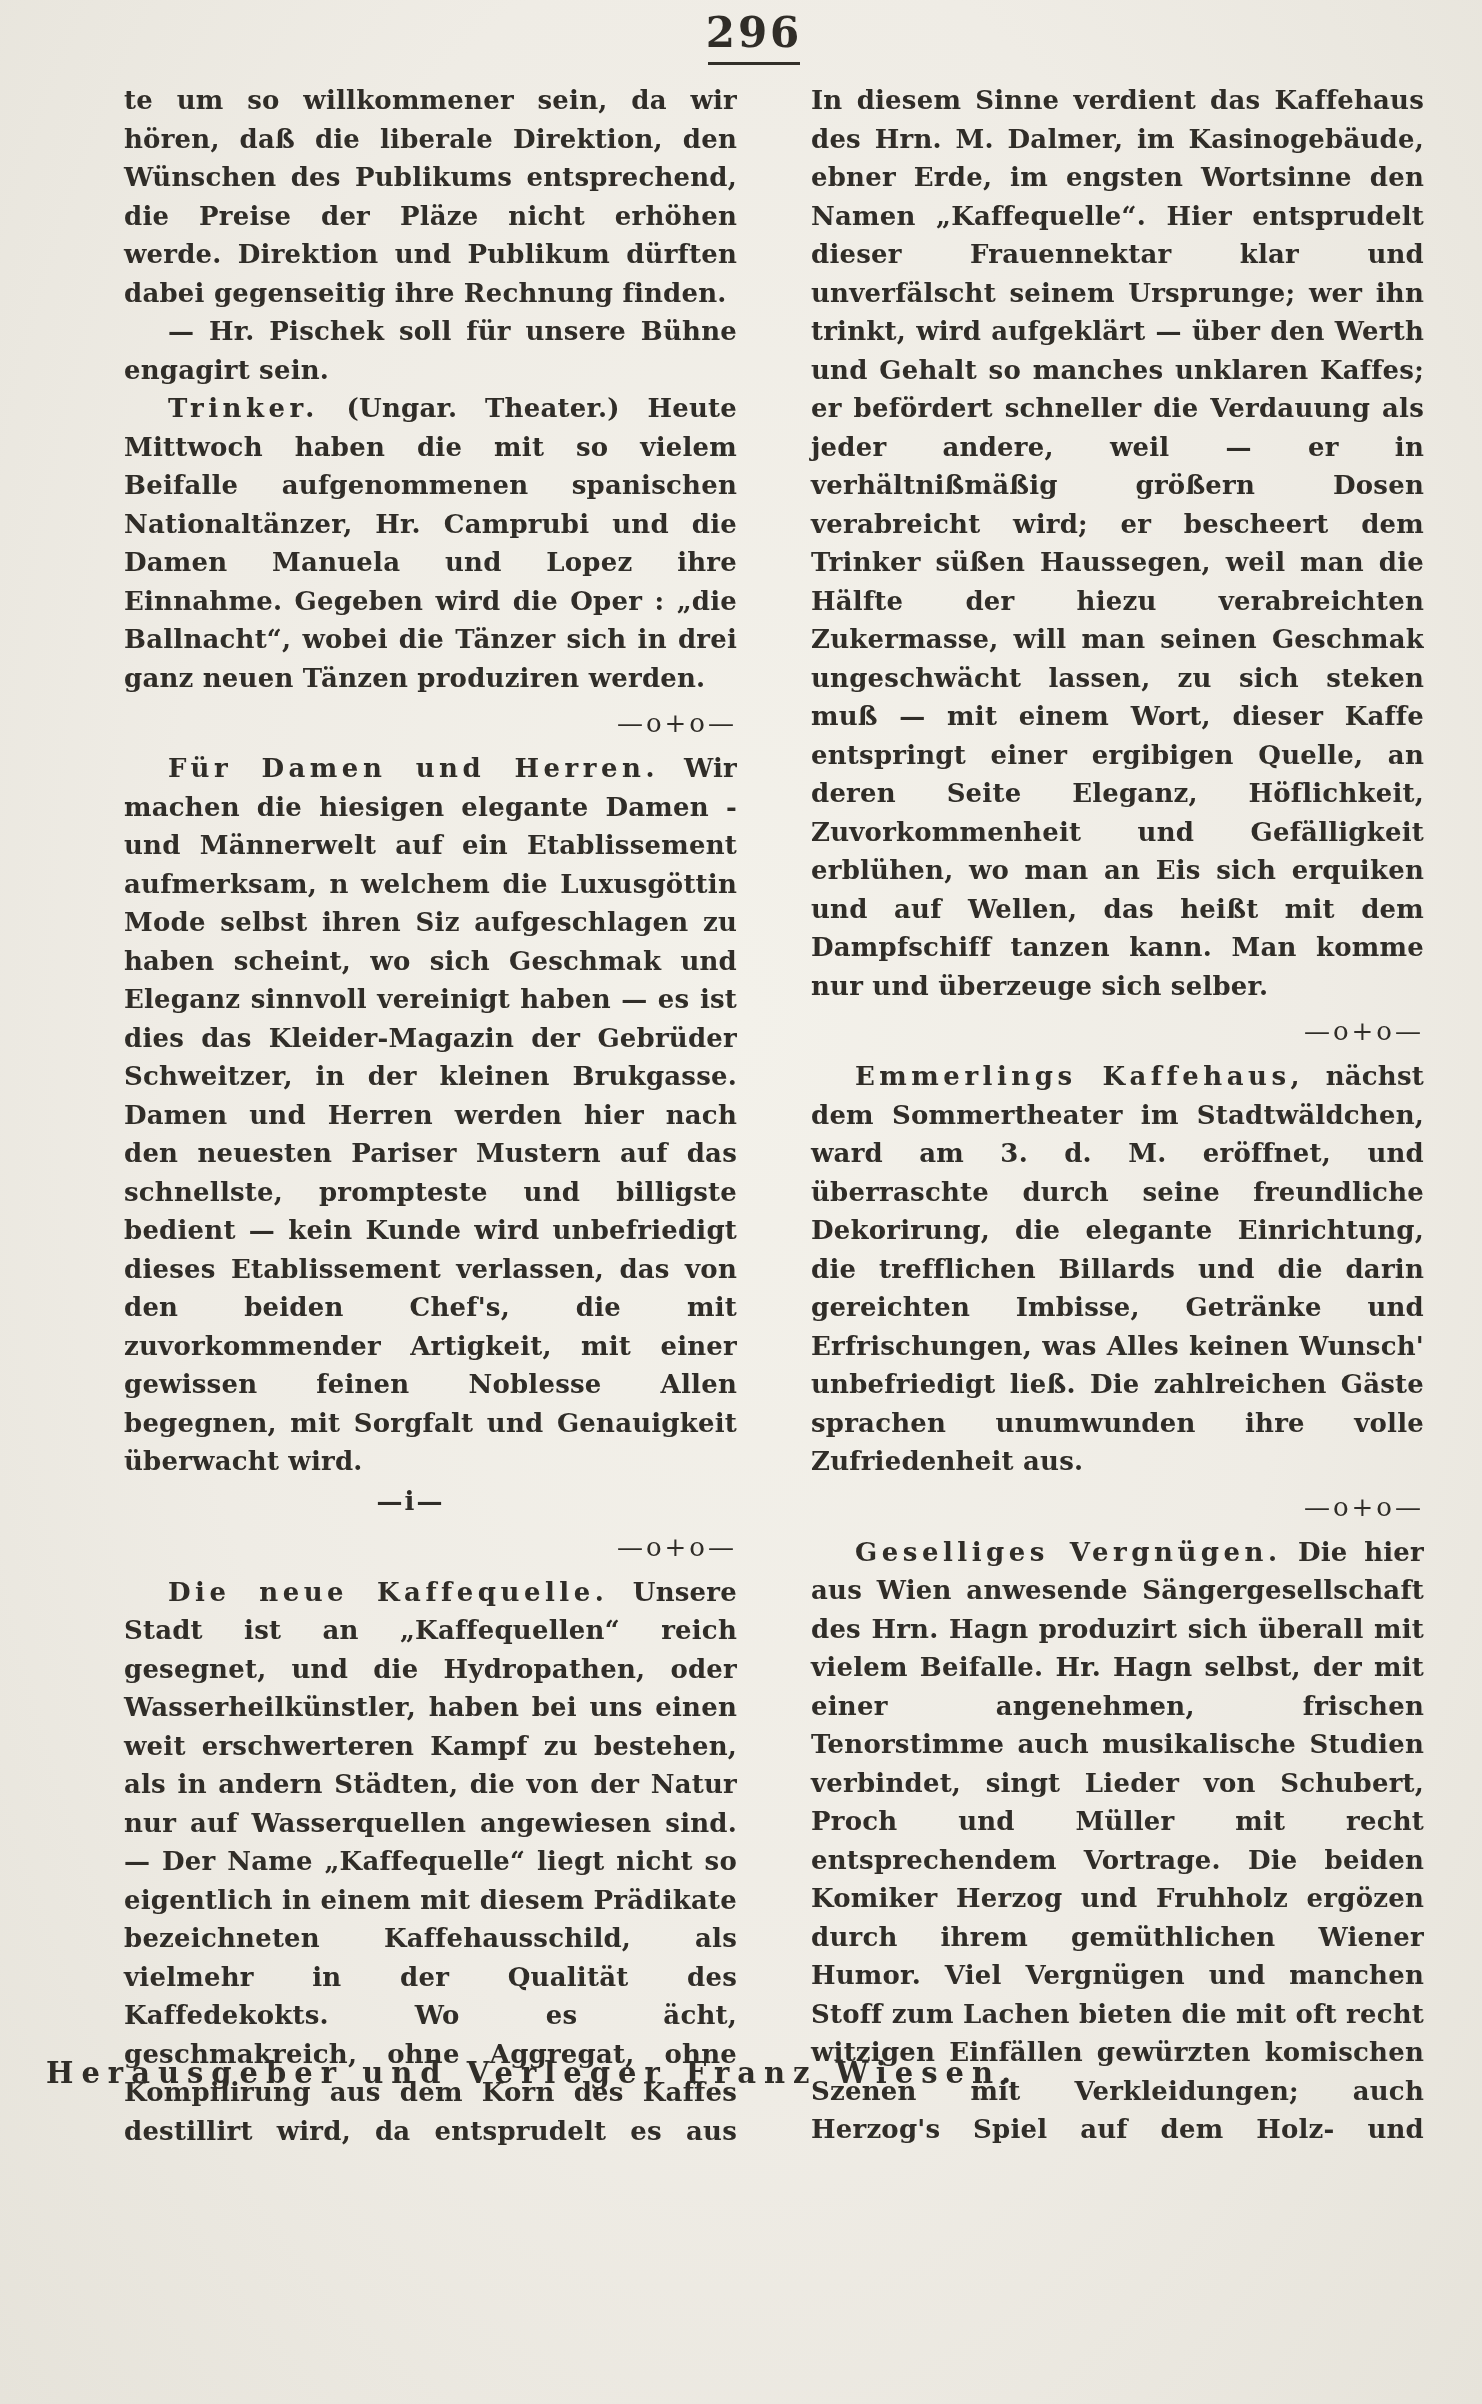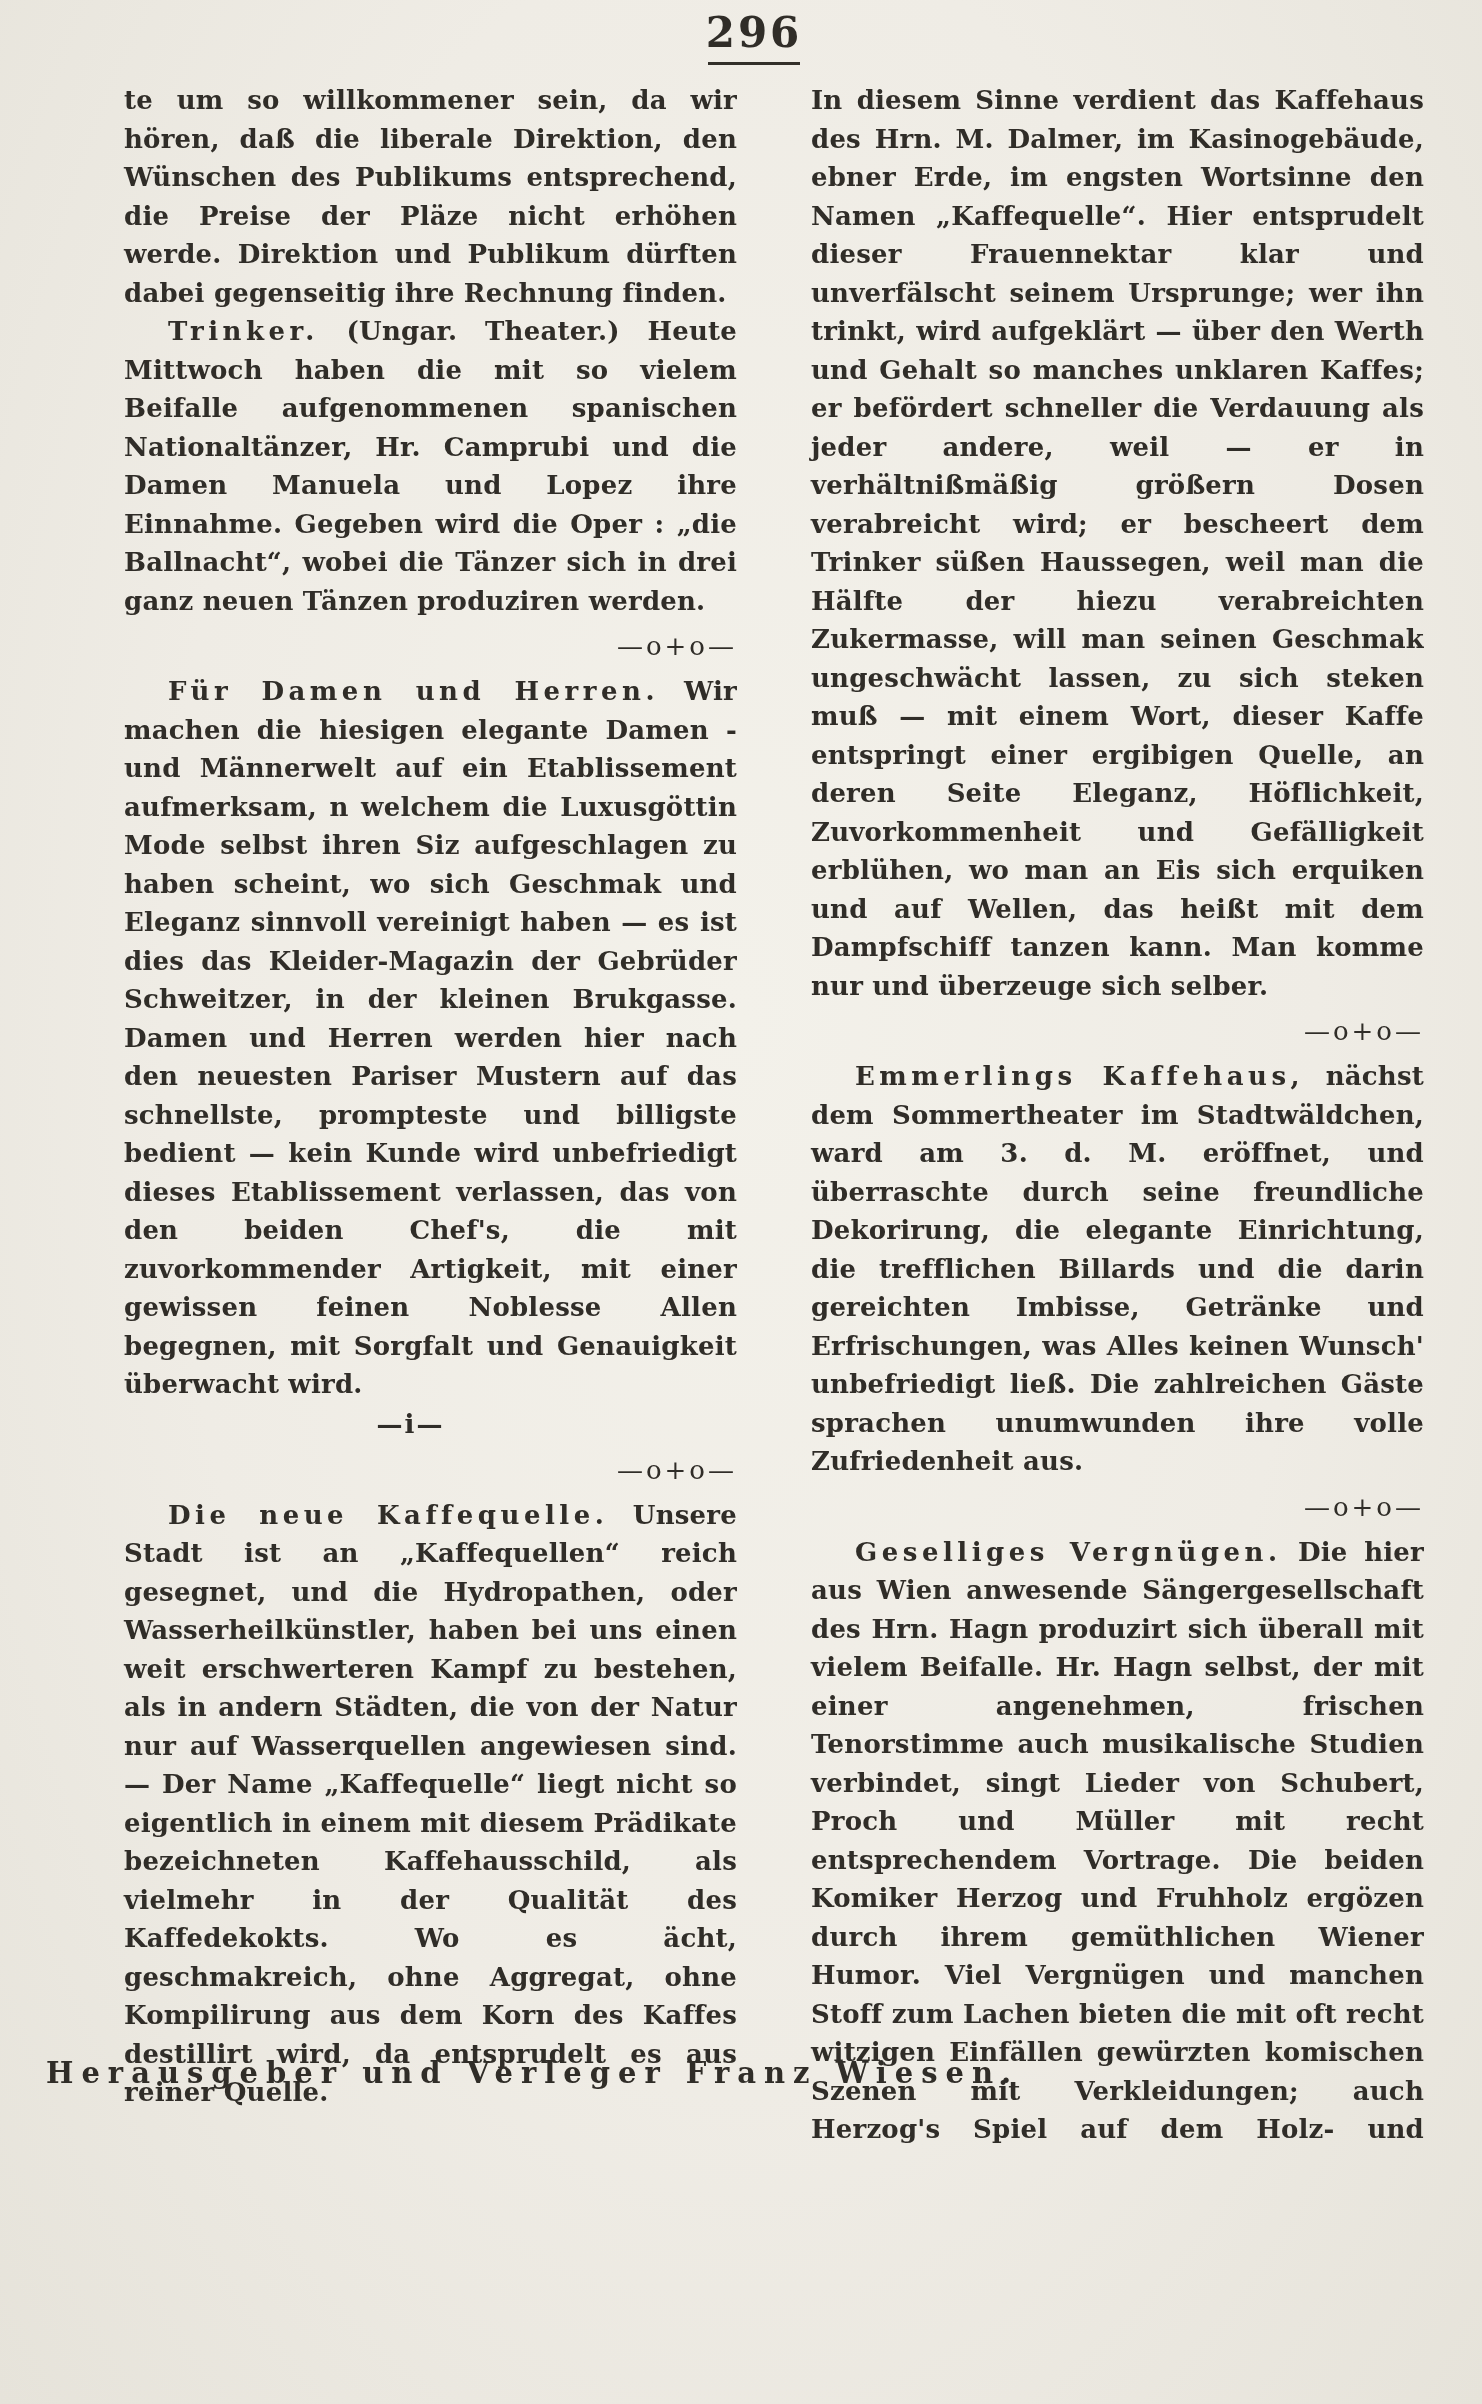--- a/index.html
+++ b/index.html
@@ -83,20 +83,21 @@
 
   <header class="page-header">
     <div class="page-number">296</div>
     <div class="page-number-rule"></div>
   </header>
 
   <main class="columns">
 
     <section class="column column-left">
       <p class="para no-indent">te um so willkommener sein, da wir hören, daß die liberale Direktion, den Wünschen des Publikums entsprechend, die Preise der Pläze nicht erhöhen werde. Direktion und Publikum dürften dabei gegenseitig ihre Rechnung finden.</p>
+      <p class="para">— Hr. Pischek soll für unsere Bühne engagirt sein.</p>
       <p class="para"><span class="lead">Trinker.</span> <span>(Ungar. Theater.) Heute Mittwoch haben die mit so vielem Beifalle aufgenommenen spanischen Nationaltänzer, Hr. Camprubi und die Damen Manuela und Lopez ihre Einnahme. Gegeben wird die Oper : „die Ballnacht“, wobei die Tänzer sich in drei ganz neuen Tänzen produziren werden.</span></p>
       <div class="divider">—o+o—</div>
       <p class="para"><span class="lead">Für Damen und Herren.</span> <span>Wir machen die hiesigen elegante Damen - und Männerwelt auf ein Etablissement aufmerksam, n welchem die Luxusgöttin Mode selbst ihren Siz aufgeschlagen zu haben scheint, wo sich Geschmak und Eleganz sinnvoll vereinigt haben — es ist dies das Kleider-Magazin der Gebrüder Schweitzer, in der kleinen Brukgasse. Damen und Herren werden hier nach den neuesten Pariser Mustern auf das schnellste, prompteste und billigste bedient — kein Kunde wird unbefriedigt dieses Etablissement verlassen, das von den beiden Chef's, die mit zuvorkommender Artigkeit, mit einer gewissen feinen Noblesse Allen begegnen, mit Sorgfalt und Genauigkeit überwacht wird.</span></p>
       <div class="signature">—i—</div>
       <div class="divider">—o+o—</div>
       <p class="para"><span class="lead">Die neue Kaffequelle.</span> <span>Unsere Stadt ist an „Kaffequellen“ reich gesegnet, und die Hydropathen, oder Wasserheilkünstler, haben bei uns einen weit erschwerteren Kampf zu bestehen, als in andern Städten, die von der Natur nur auf Wasserquellen angewiesen sind. — Der Name „Kaffequelle“ liegt nicht so eigentlich in einem mit diesem Prädikate bezeichneten Kaffehausschild, als vielmehr in der Qualität des Kaffedekokts. Wo es ächt, geschmakreich, ohne Aggregat, ohne Kompilirung aus dem Korn des Kaffes destillirt wird, da entsprudelt es aus reiner Quelle.</span></p>
     </section>
 
     <section class="column column-right">
       <p class="para no-indent">In diesem Sinne verdient das Kaffehaus des Hrn. M. Dalmer, im Kasinogebäude, ebner Erde, im engsten Wortsinne den Namen „Kaffequelle“. Hier entsprudelt dieser Frauennektar klar und unverfälscht seinem Ursprunge; wer ihn trinkt, wird aufgeklärt — über den Werth und Gehalt so manches unklaren Kaffes; er befördert schneller die Verdauung als jeder andere, weil — er in verhältnißmäßig größern Dosen verabreicht wird; er bescheert dem Trinker süßen Haussegen, weil man die Hälfte der hiezu verabreichten Zukermasse, will man seinen Geschmak ungeschwächt lassen, zu sich steken muß — mit einem Wort, dieser Kaffe entspringt einer ergibigen Quelle, an deren Seite Eleganz, Höflichkeit, Zuvorkommenheit und Gefälligkeit erblühen, wo man an Eis sich erquiken und auf Wellen, das heißt mit dem Dampfschiff tanzen kann. Man komme nur und überzeuge sich selber.</p>

